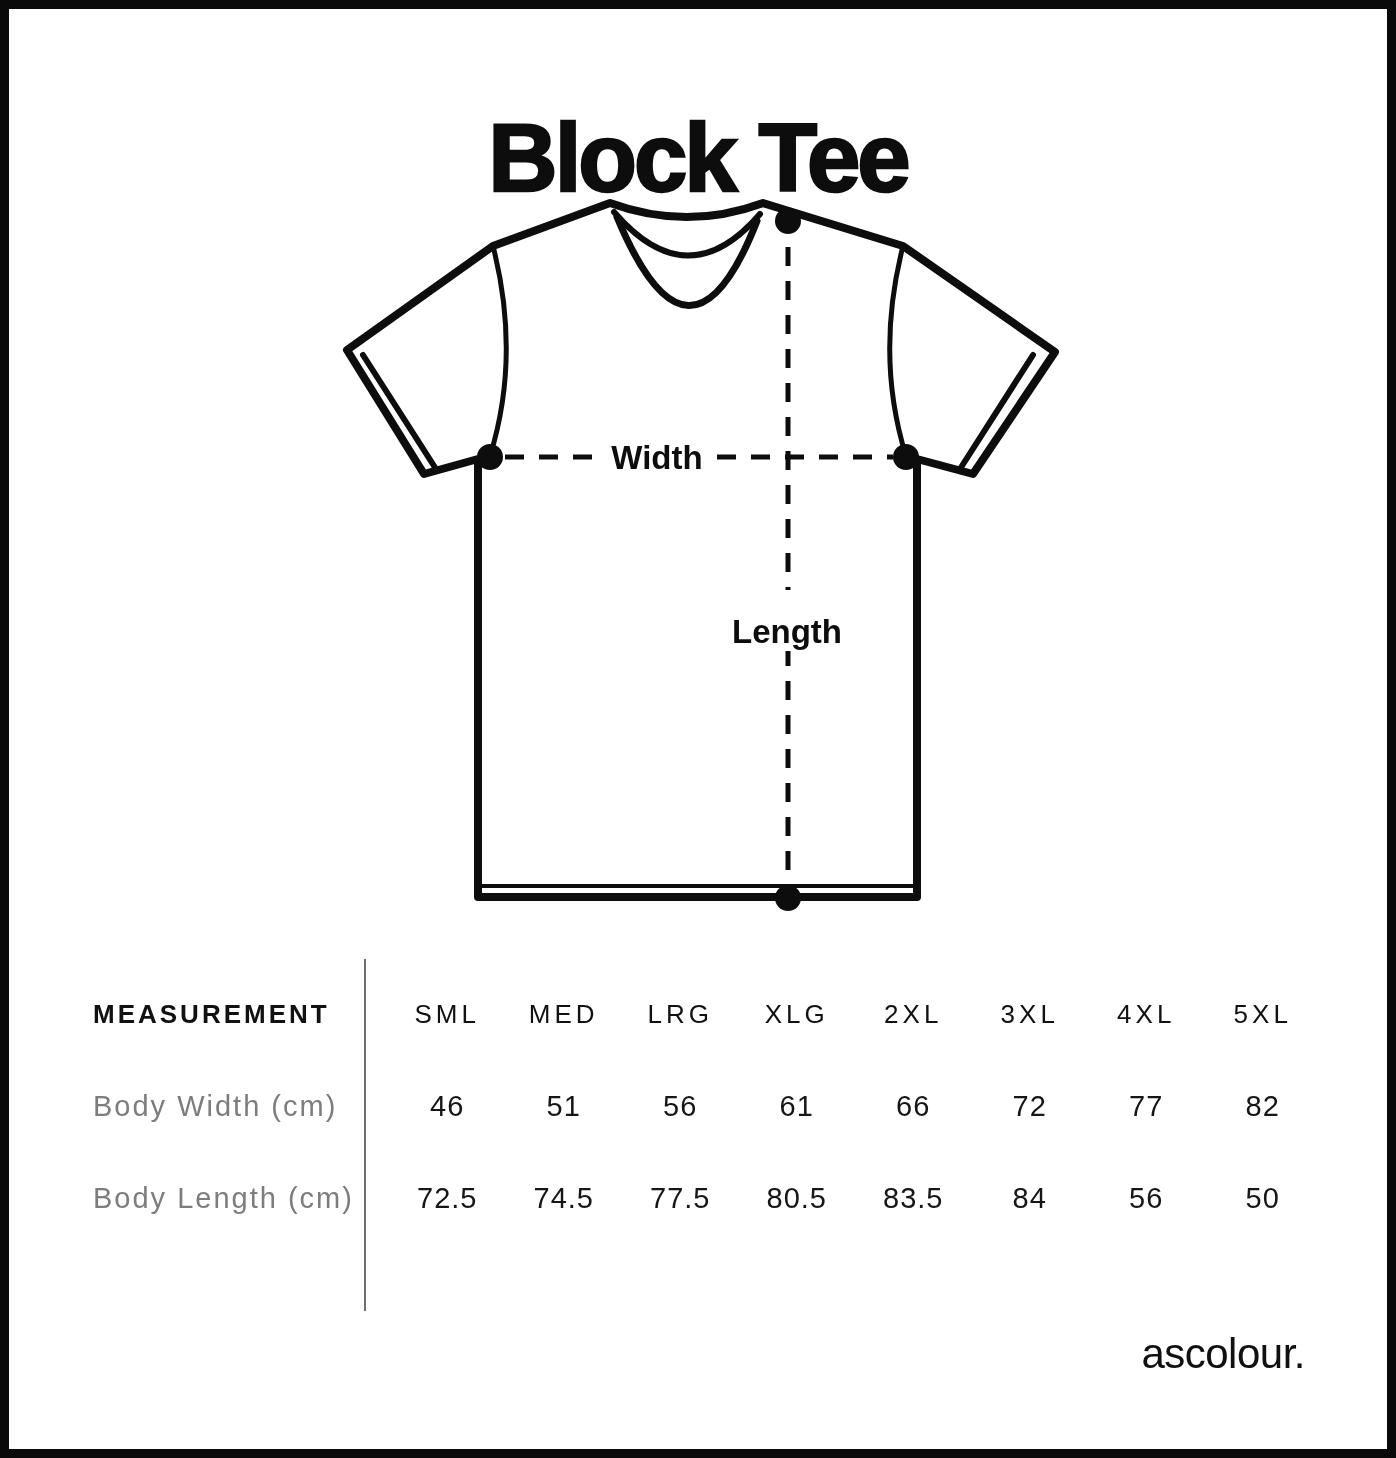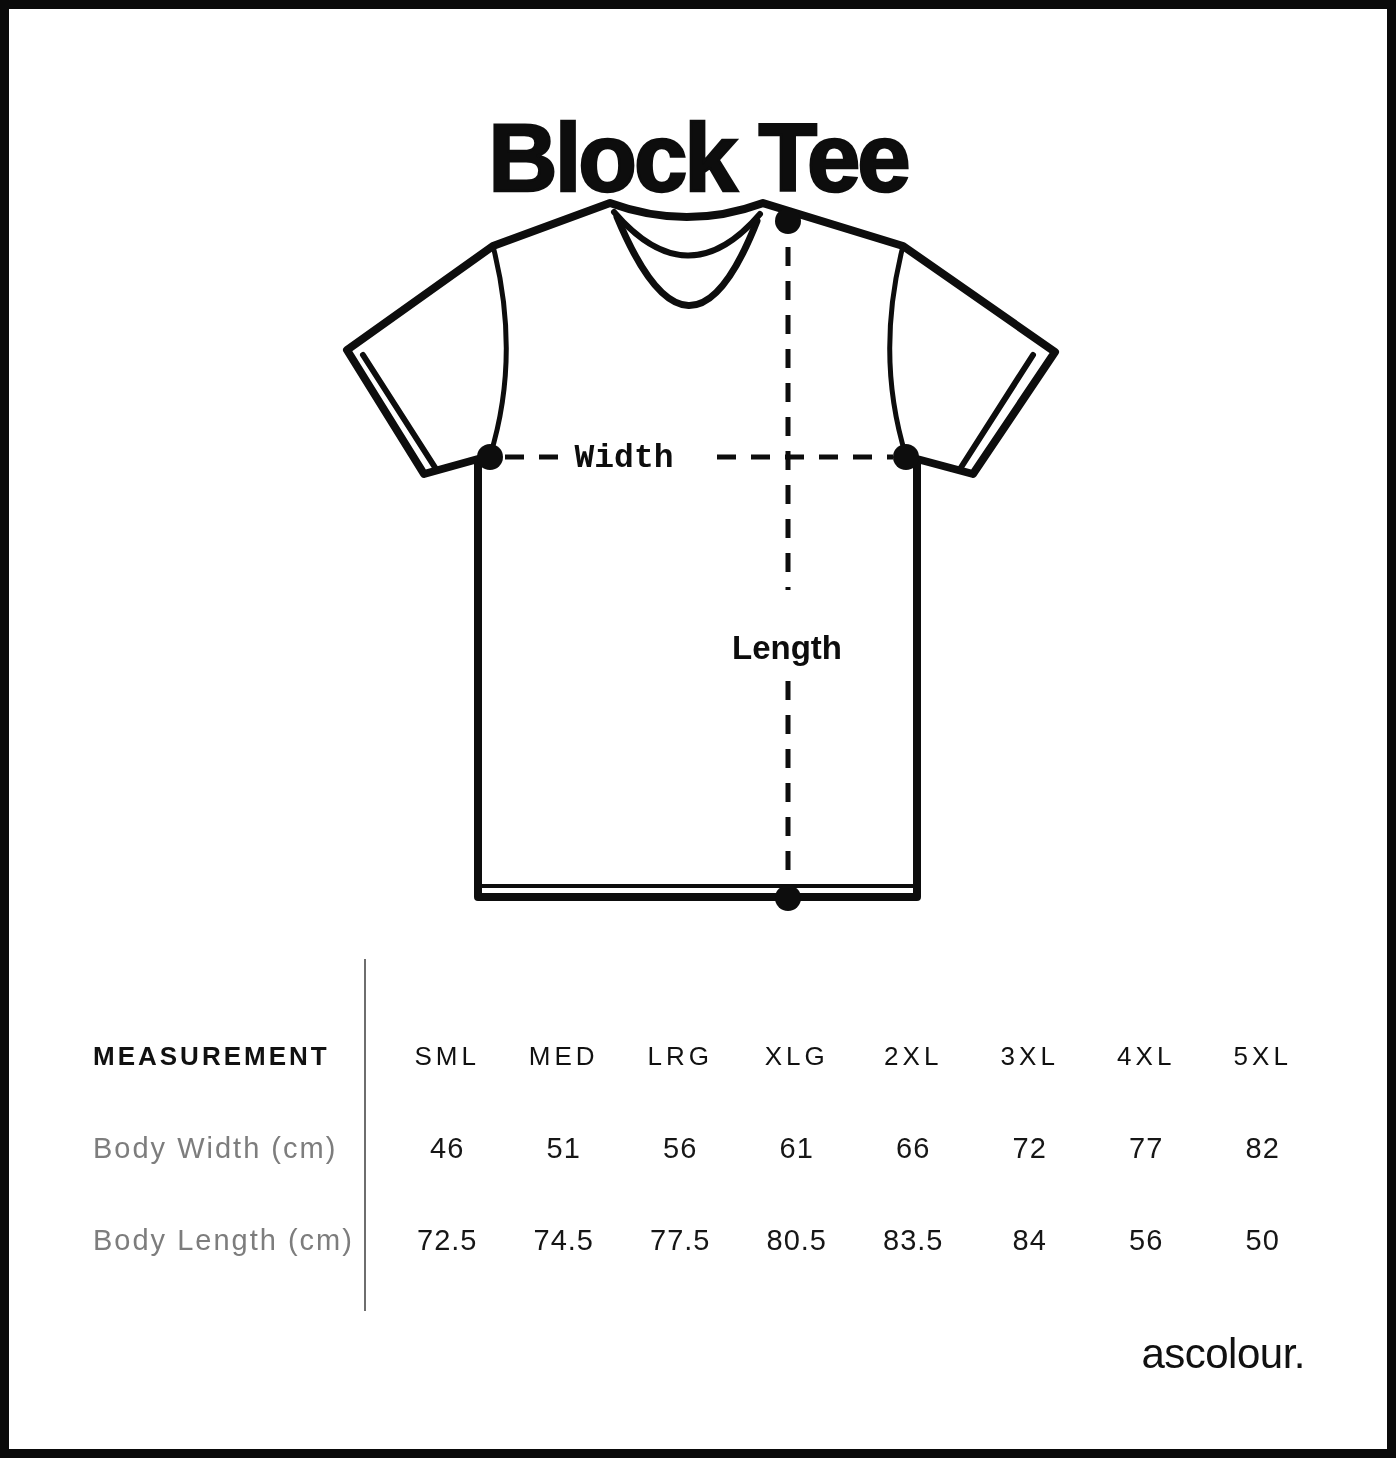--- a/index.html
+++ b/index.html
@@ -35,26 +35,26 @@
   .measure-label {
     position: absolute;
     transform: translate(-50%, -50%);
     font-size: 33px;
     font-weight: bold;
     color: #0d0d0d;
     background: #ffffff;
     padding: 0 4px;
     white-space: nowrap;
   }
-  .width-label  { left: 624px; top: 458px; font-family: Liberation Mono, monospace; }
-  .length-label { left: 787px; top: 648px; }
+  .width-label  { left: 657px; top: 458px; }
+  .length-label { left: 787px; top: 632px; }
 
   .size-table {
     position: absolute;
-    left: 93px; top: 1010px;
+    left: 93px; top: 968px;
     display: grid;
     grid-template-columns: 296px repeat(8, 116.5px);
     grid-auto-rows: 92px;
     align-items: center;
   }
   .cell { white-space: nowrap; }
   .head-label {
     font-size: 26px; font-weight: bold;
     letter-spacing: 3px; color: #111111;
   }

